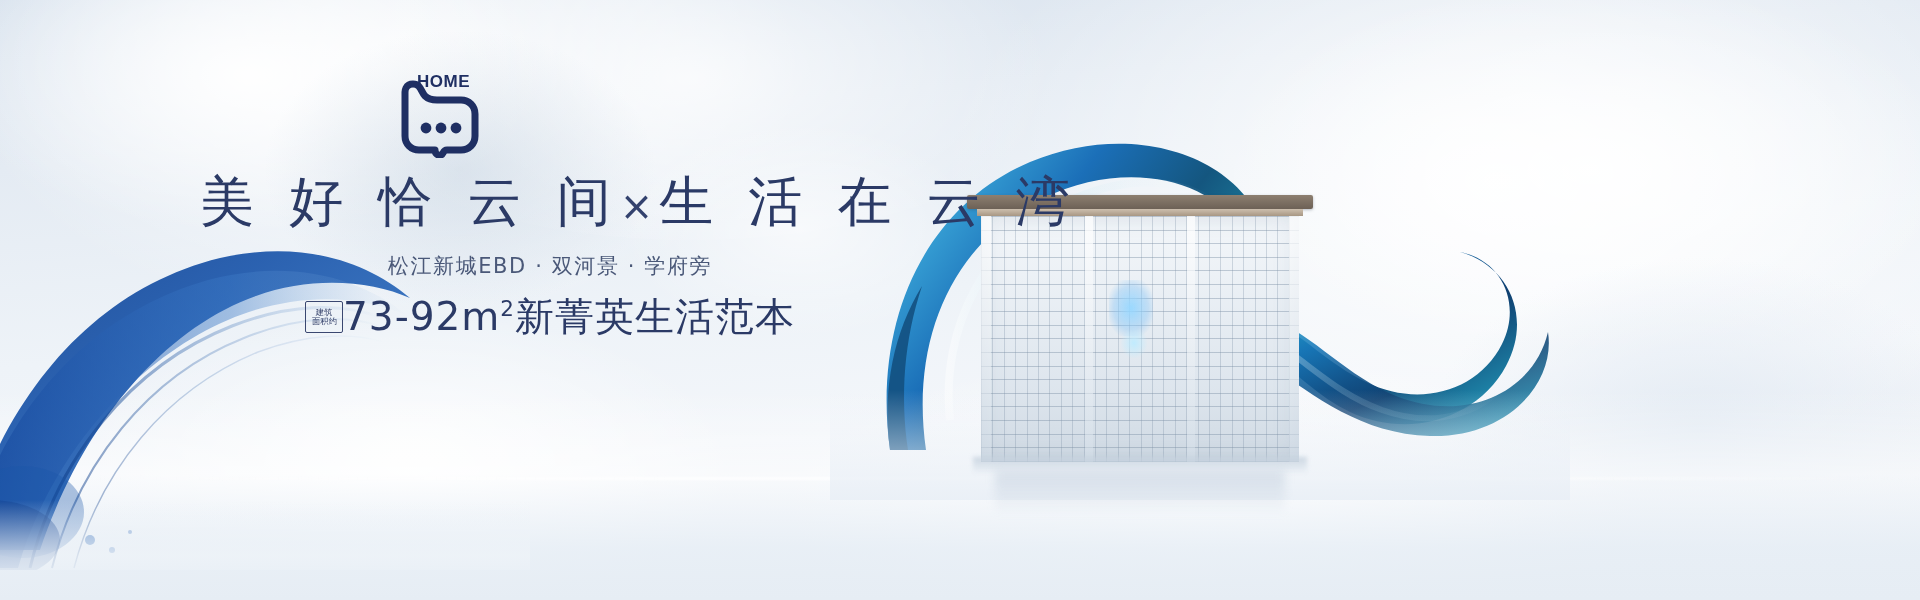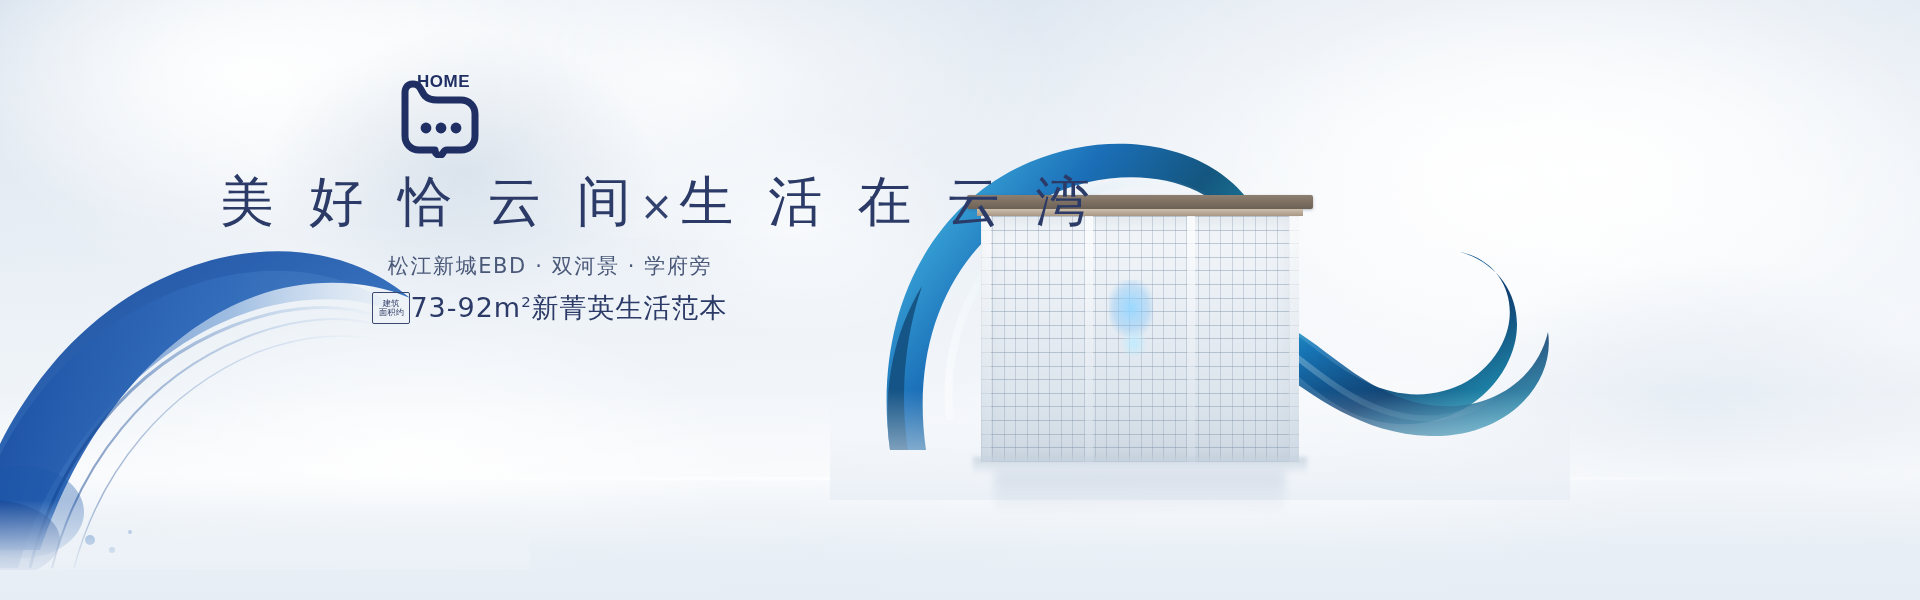--- a/index.html
+++ b/index.html
@@ -130,21 +130,20 @@
     white-space:nowrap;
     font-family:"Liberation Sans",sans-serif;
   }
 
   #headline{
     position:absolute;left:200px;top:172px;width:700px;
     text-align:center;
     font-size:54px;line-height:1.12;color:#2b3a66;
     letter-spacing:9px;white-space:nowrap;
     font-family:"DejaVu Sans","Liberation Sans",sans-serif;
-    margin-left:20px;
   }
   #headline .x{font-size:40px;letter-spacing:6px;color:#33426e;}
 
   #subline{
     position:absolute;left:200px;top:252px;width:700px;
     text-align:center;
     font-size:21px;color:#4a5878;letter-spacing:1.6px;white-space:nowrap;
     font-family:"DejaVu Sans","Liberation Sans",sans-serif;
   }
 
@@ -156,21 +155,21 @@
     width:36px;height:30px;border:1.6px solid #3a4770;border-radius:2px;
     display:flex;flex-direction:column;align-items:center;justify-content:center;
     line-height:1.05;margin-right:0;flex:none;
   }
   .area-badge span{
     font-size:9px;color:#2f3c66;letter-spacing:0;
     font-family:"DejaVu Sans","Liberation Sans",sans-serif;
     transform:scale(.92);
   }
   .area-text{
-    font-size:27px;color:#2b3a66;letter-spacing:1px;white-space:nowrap;
+    font-size:39px;color:#2b3a66;letter-spacing:1px;white-space:nowrap;
     font-family:"DejaVu Sans","Liberation Sans",sans-serif;
   }
   .area-text sup{font-size:.55em;vertical-align:super;}
 </style>
 </head>
 <body>
 
 <div id="banner">
 
   <div class="cloud c1"></div>

